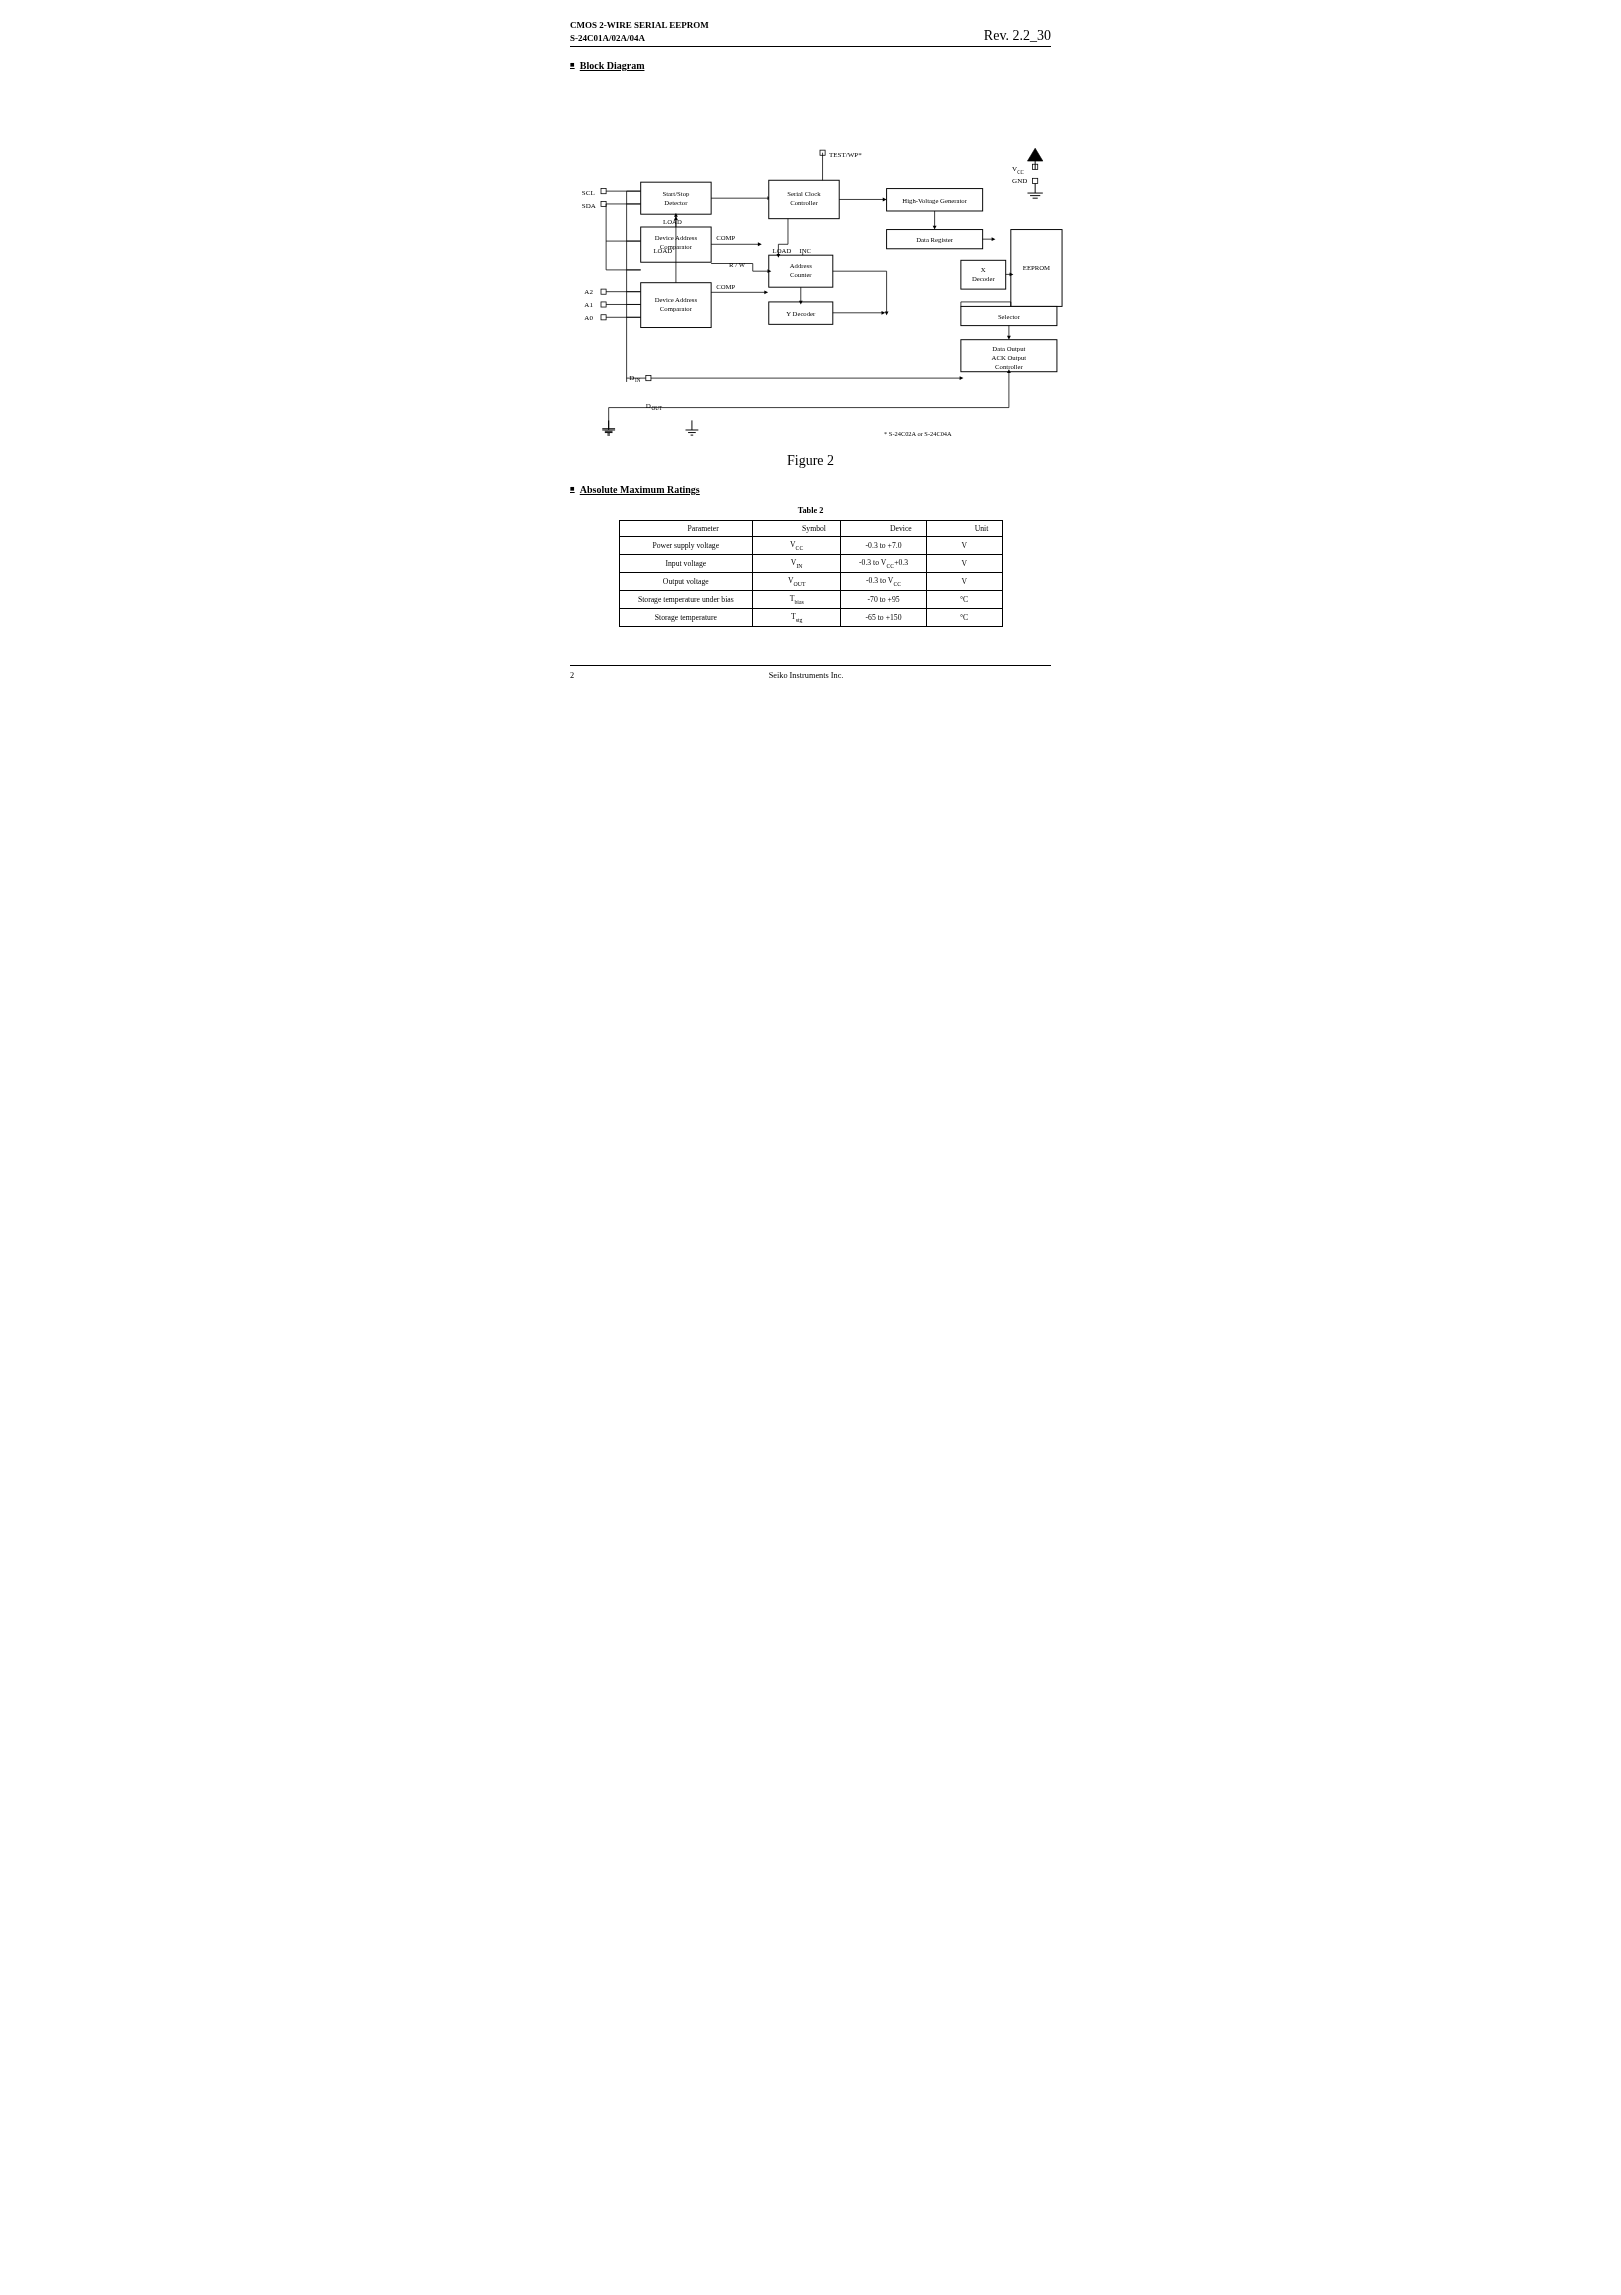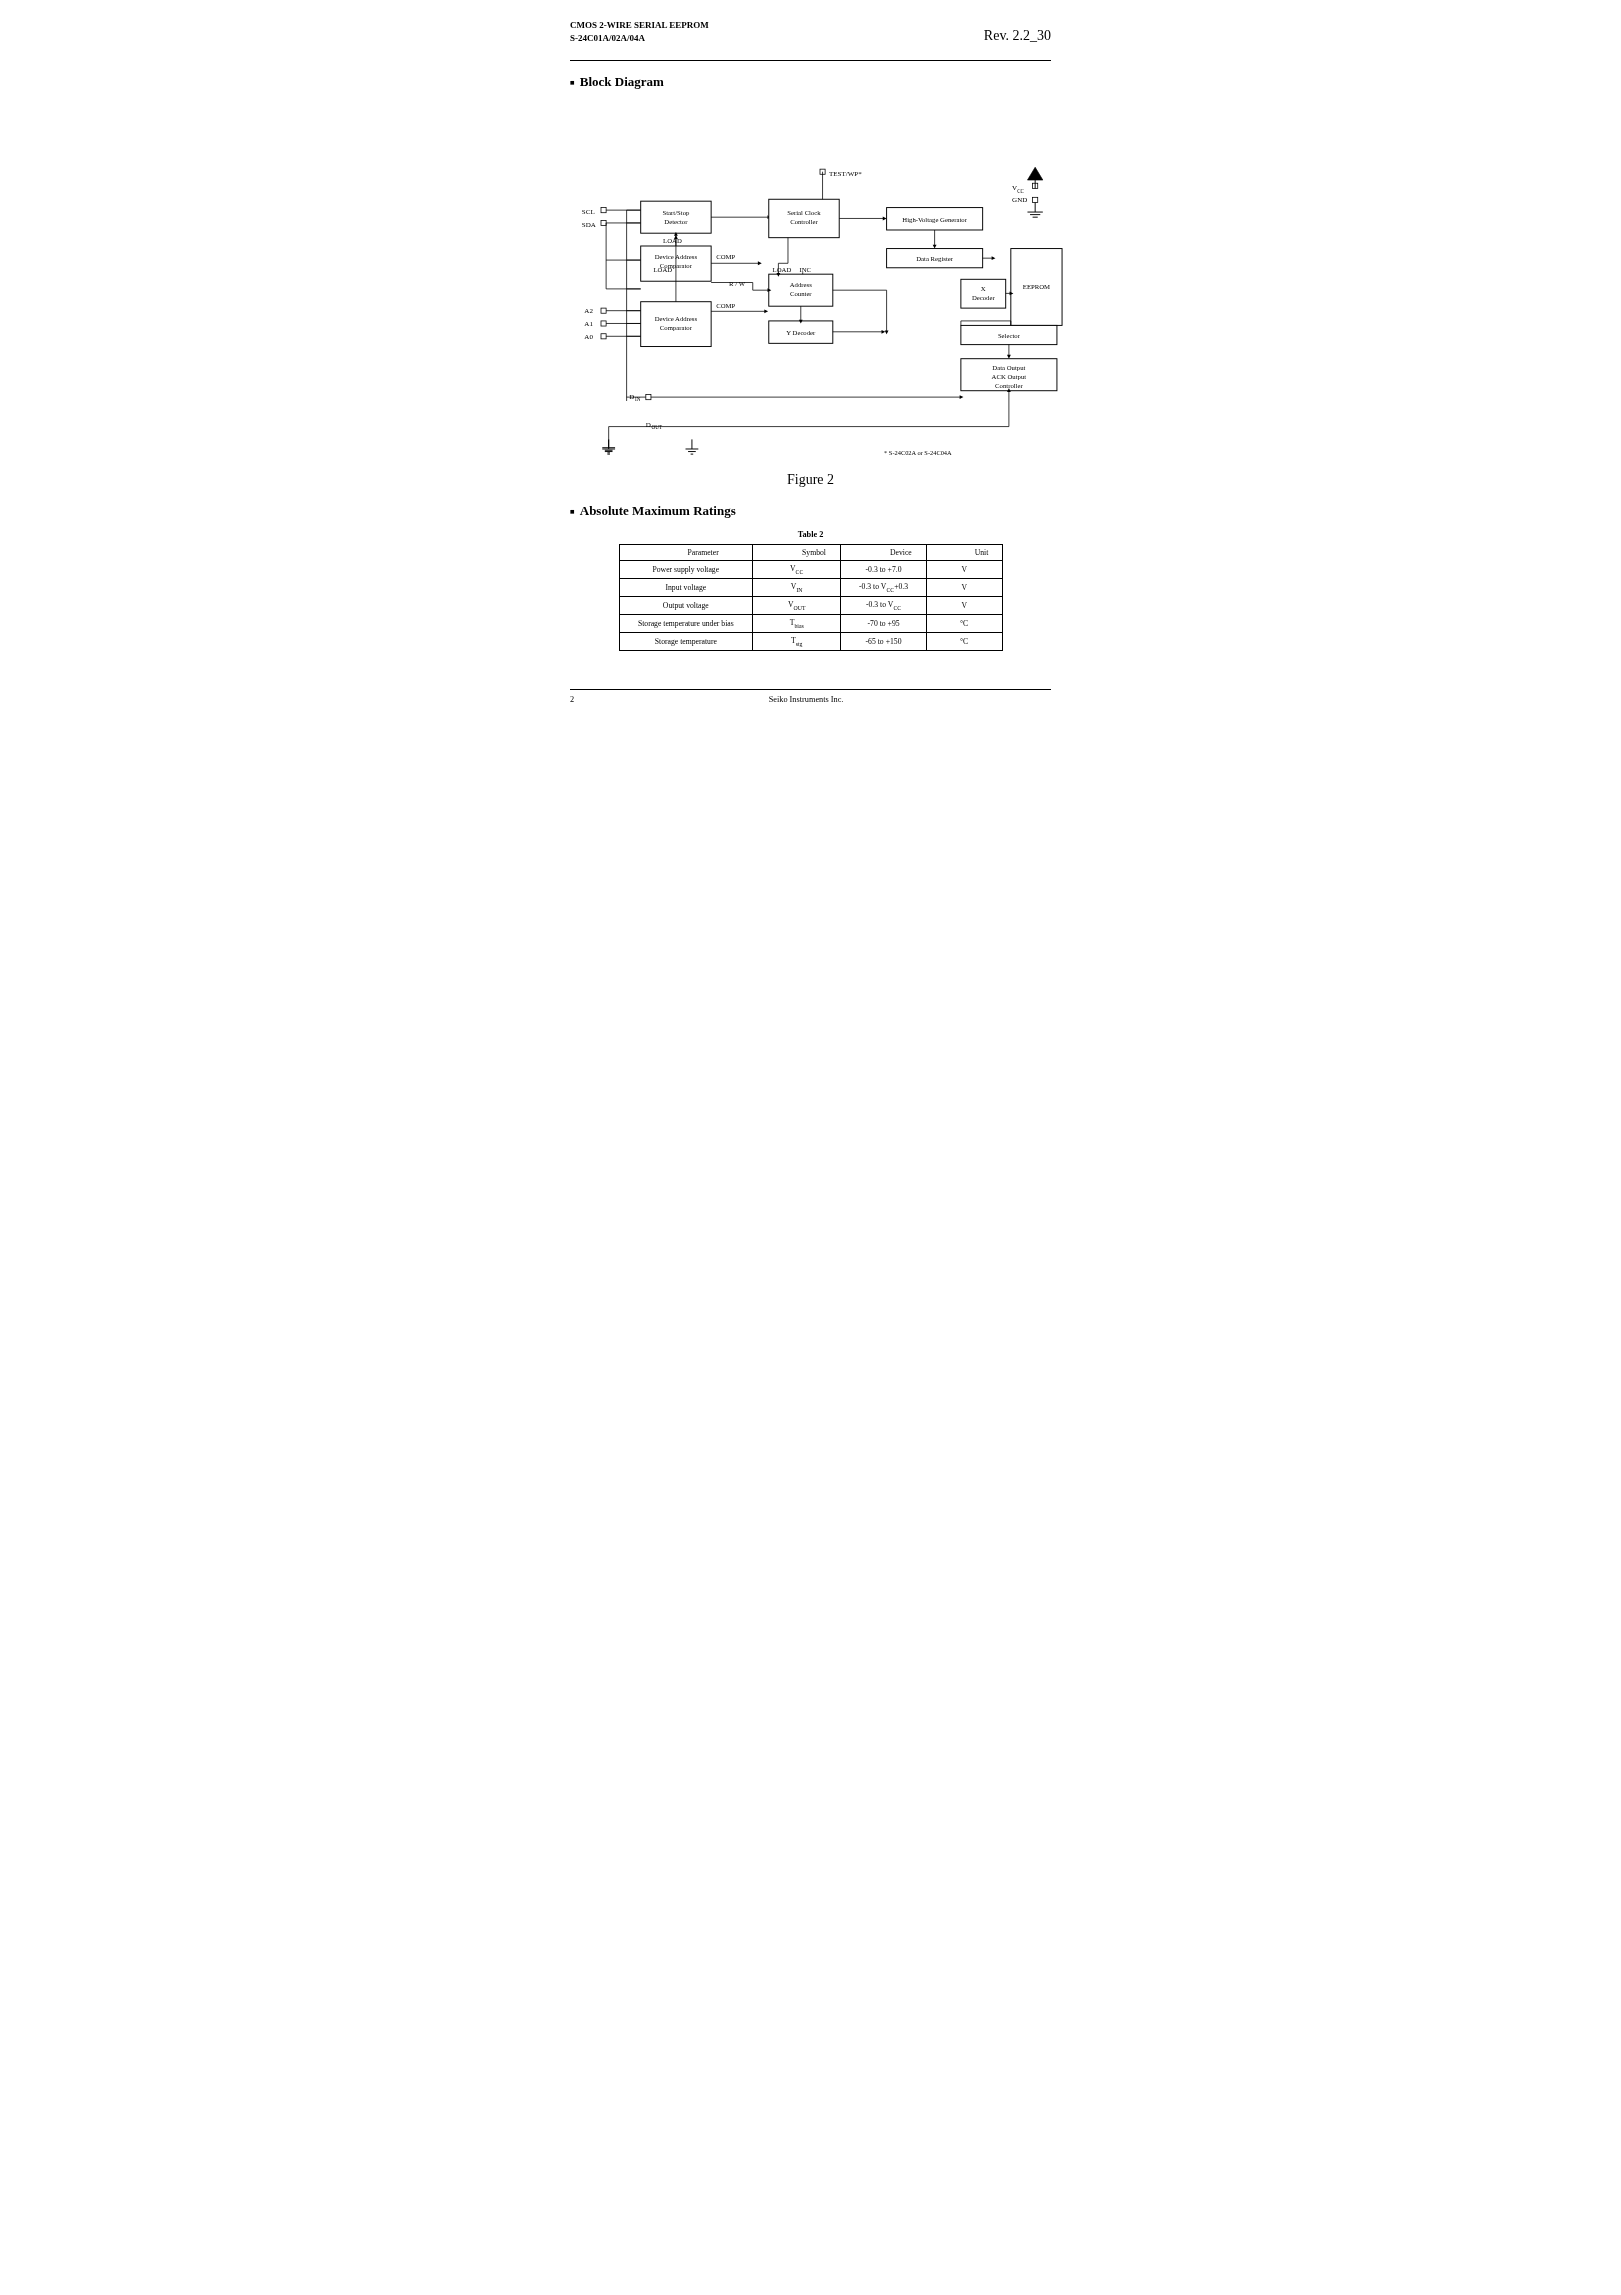--- a/index.html
+++ b/index.html
@@ -8,33 +8,34 @@
       font-family: 'Times New Roman', Times, serif;
       font-size: 8.3px;
       color: #000;
       width: 545px;
       margin: 0 auto;
       padding: 19px 32px;
     }
     .header {
       border-bottom: 1.3px solid #000;
       margin-bottom: 13px;
-      padding-bottom: 16px;
+      padding-bottom: 2px;
       display: flex;
       justify-content: space-between;
       align-items: flex-end;
     }
     .header-left { font-weight: bold; font-size: 9px; line-height: 1.4; }
     .header-right { font-size: 14px; }
     .section-title {
       display: flex;
-      align-items: center;
+      align-items: flex-start;
       font-weight: bold;
-      font-size: 13px;
+      font-size: 10px;
       margin-bottom: 10.3px;
+      text-decoration: underline;
     }
     .section-title::before {
       content: '■';
       margin-right: 5.1px;
       font-size: 7.7px;
     }
     .figure-caption {
       text-align: center;
       font-size: 14px;
       margin: 6.4px 0 15.4px 0;

